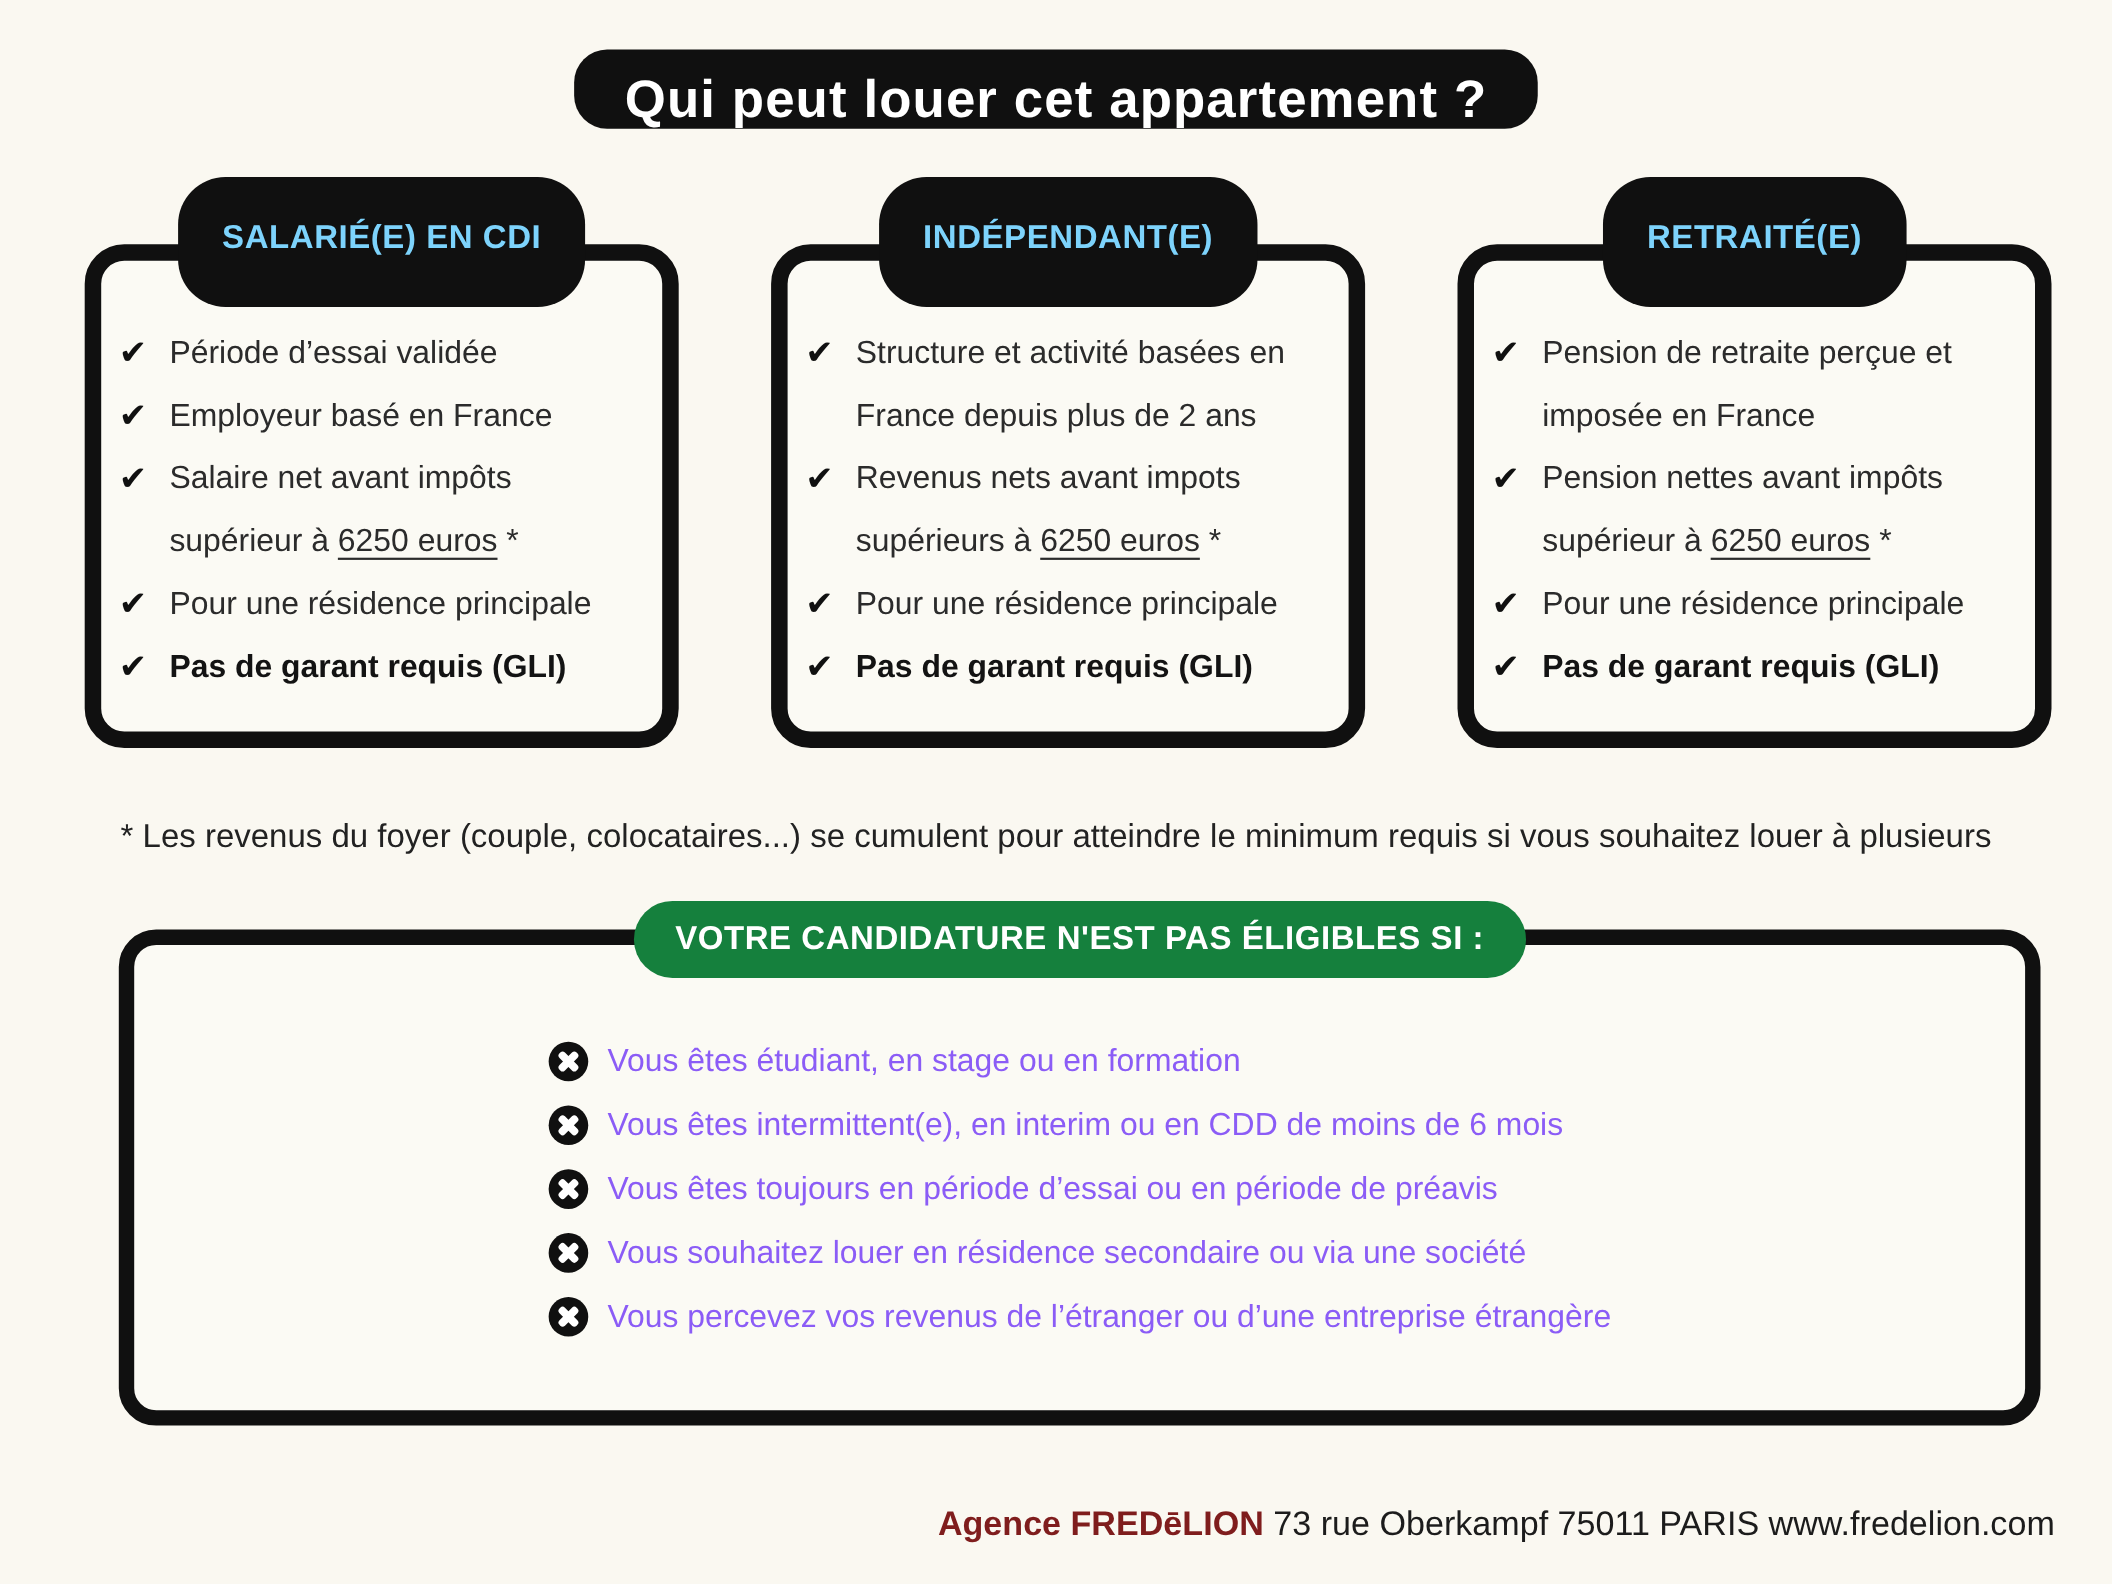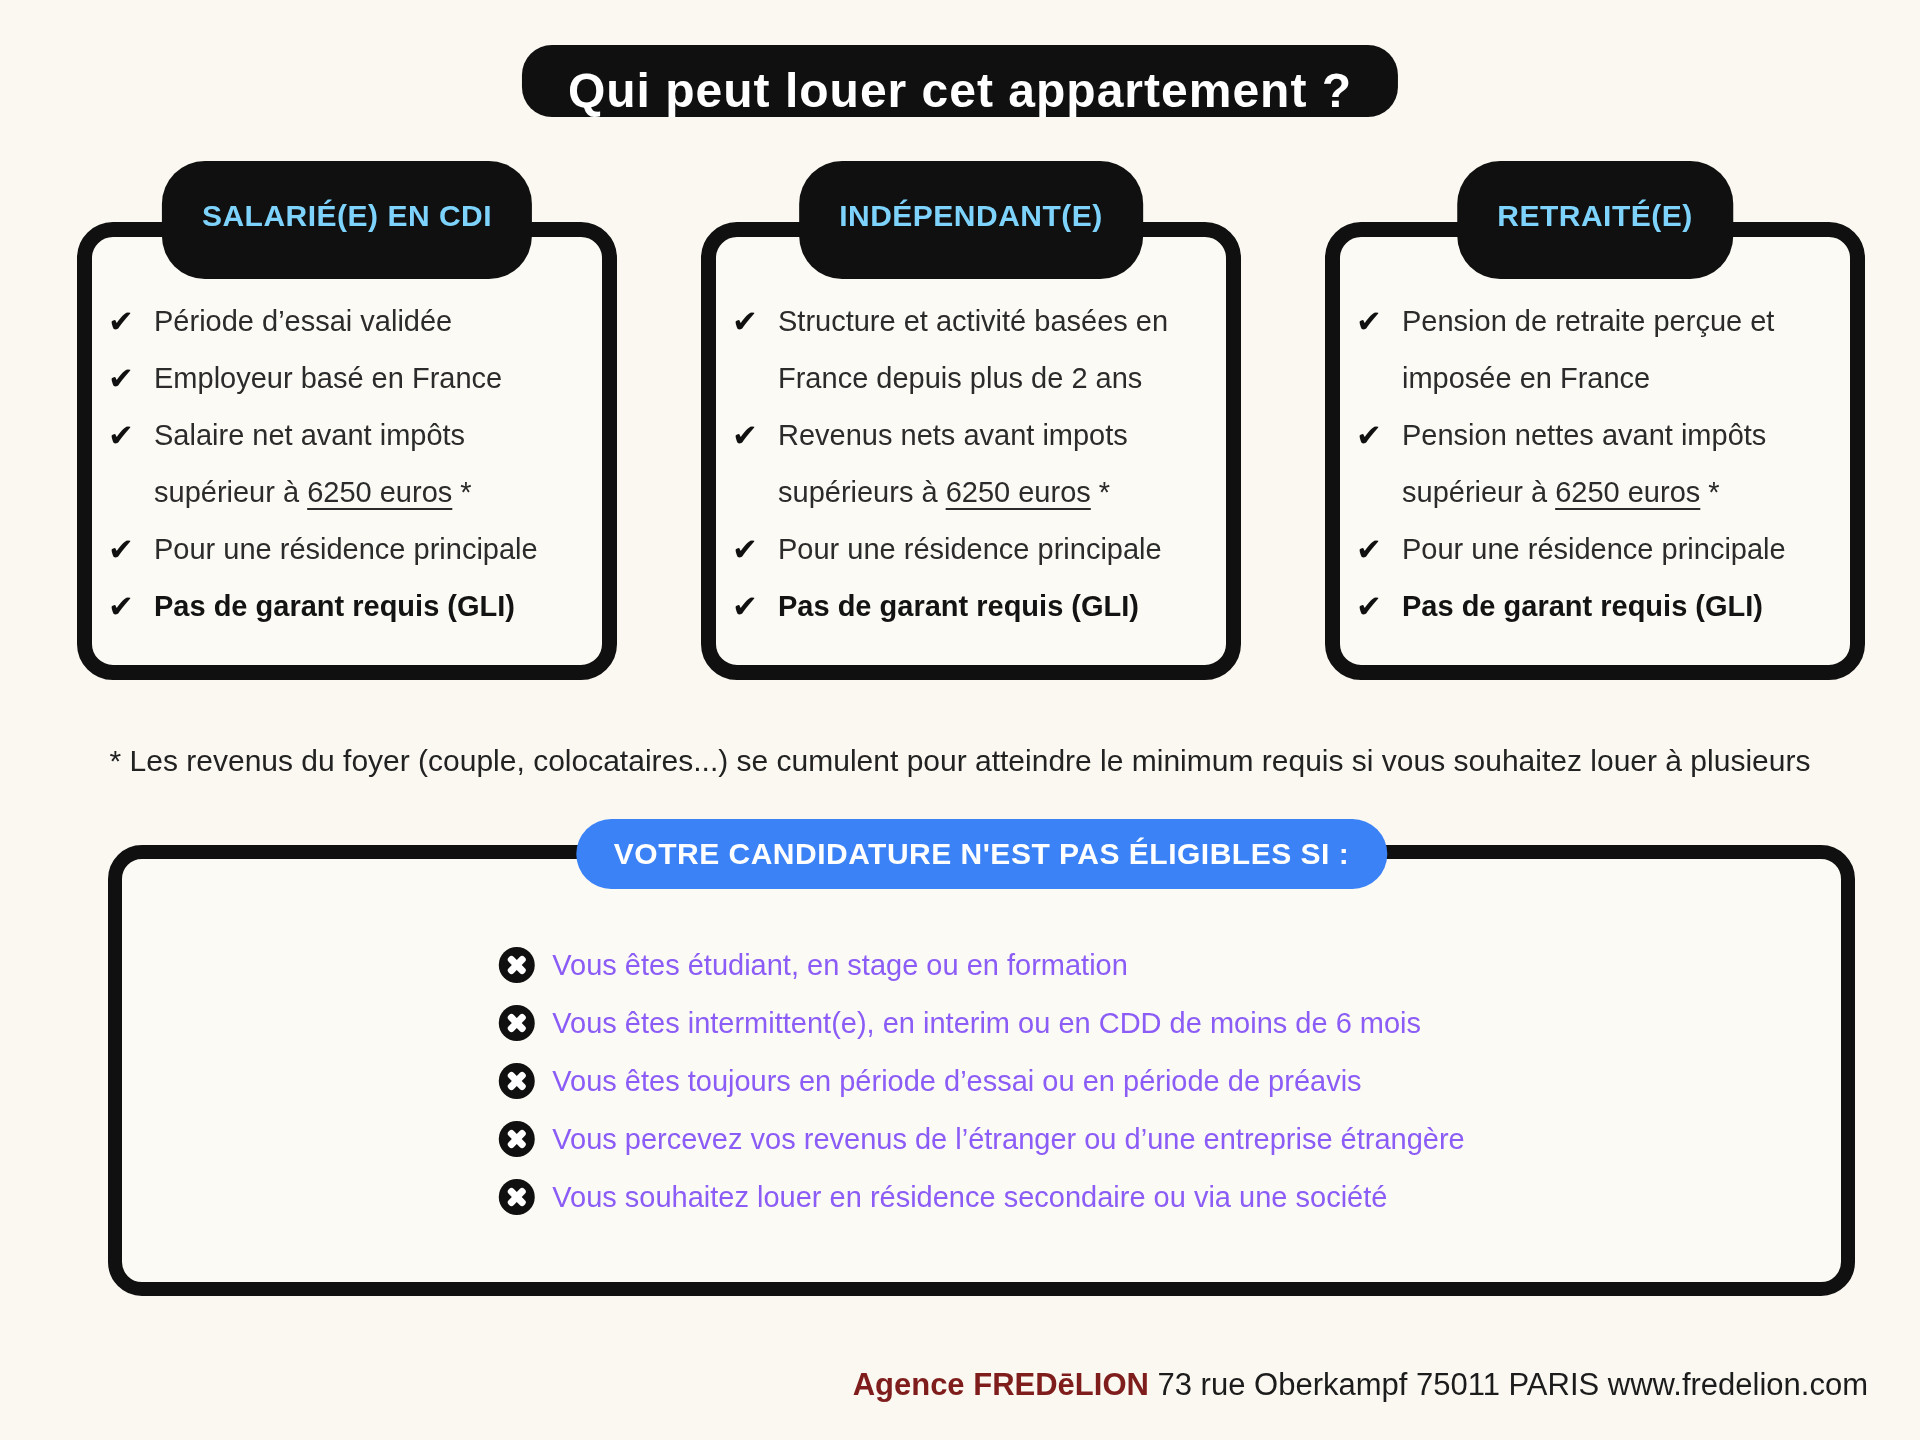--- a/index.html
+++ b/index.html
@@ -37,21 +37,21 @@
   .u{text-decoration:underline;text-underline-offset:6px;text-decoration-thickness:2px;}
   
   .footnote{position:absolute;top:744px;left:0;width:100%;text-align:center;font-size:30px;color:#222222;}
   
   .ineligible-box{
     position:absolute;top:845px;left:108px;width:1747px;height:451px;box-sizing:border-box;
     border:14px solid #101010;border-radius:34px;background:#fbfaf4;
   }
   .box-pill{
     position:absolute;top:-40px;left:50%;transform:translateX(-50%);
-    background:#3b82f6;color:#ffffff;
+    background:#15803d;color:#ffffff;
     font-size:30px;font-weight:bold;letter-spacing:.5px;white-space:nowrap;
     height:70px;line-height:70px;padding:0 38px;border-radius:35px;
   }
   .ineligible-list{
     list-style:none;margin:0;padding:0;
     position:absolute;top:77px;left:50%;transform:translateX(-50%);width:max-content;
   }
   .ineligible-list li{display:flex;align-items:center;font-size:29px;line-height:58px;color:#8b5cf6;}
   .cross{
     flex:0 0 36px;width:36px;height:36px;border-radius:50%;background:#101010;
@@ -157,25 +157,25 @@
         <li>
           <span class="cross"></span>
           <span>Vous êtes intermittent(e), en interim ou en CDD de moins de 6 mois</span>
         </li>
         <li>
           <span class="cross"></span>
           <span>Vous êtes toujours en période d’essai ou en période de préavis</span>
         </li>
         <li>
           <span class="cross"></span>
-          <span>Vous percevez vos revenus de l’étranger ou d’une entreprise étrangère</span>
+          <span>Vous souhaitez louer en résidence secondaire ou via une société</span>
         </li>
         <li>
           <span class="cross"></span>
-          <span>Vous souhaitez louer en résidence secondaire ou via une société</span>
+          <span>Vous percevez vos revenus de l’étranger ou d’une entreprise étrangère</span>
         </li>
       </ul>
   </div>
 
   <div class="footer">
     <span class="bold">Agence FREDēLION</span><span> 73 rue Oberkampf 75011 PARIS www.fredelion.com</span>
   </div>
 
 </div>
 

